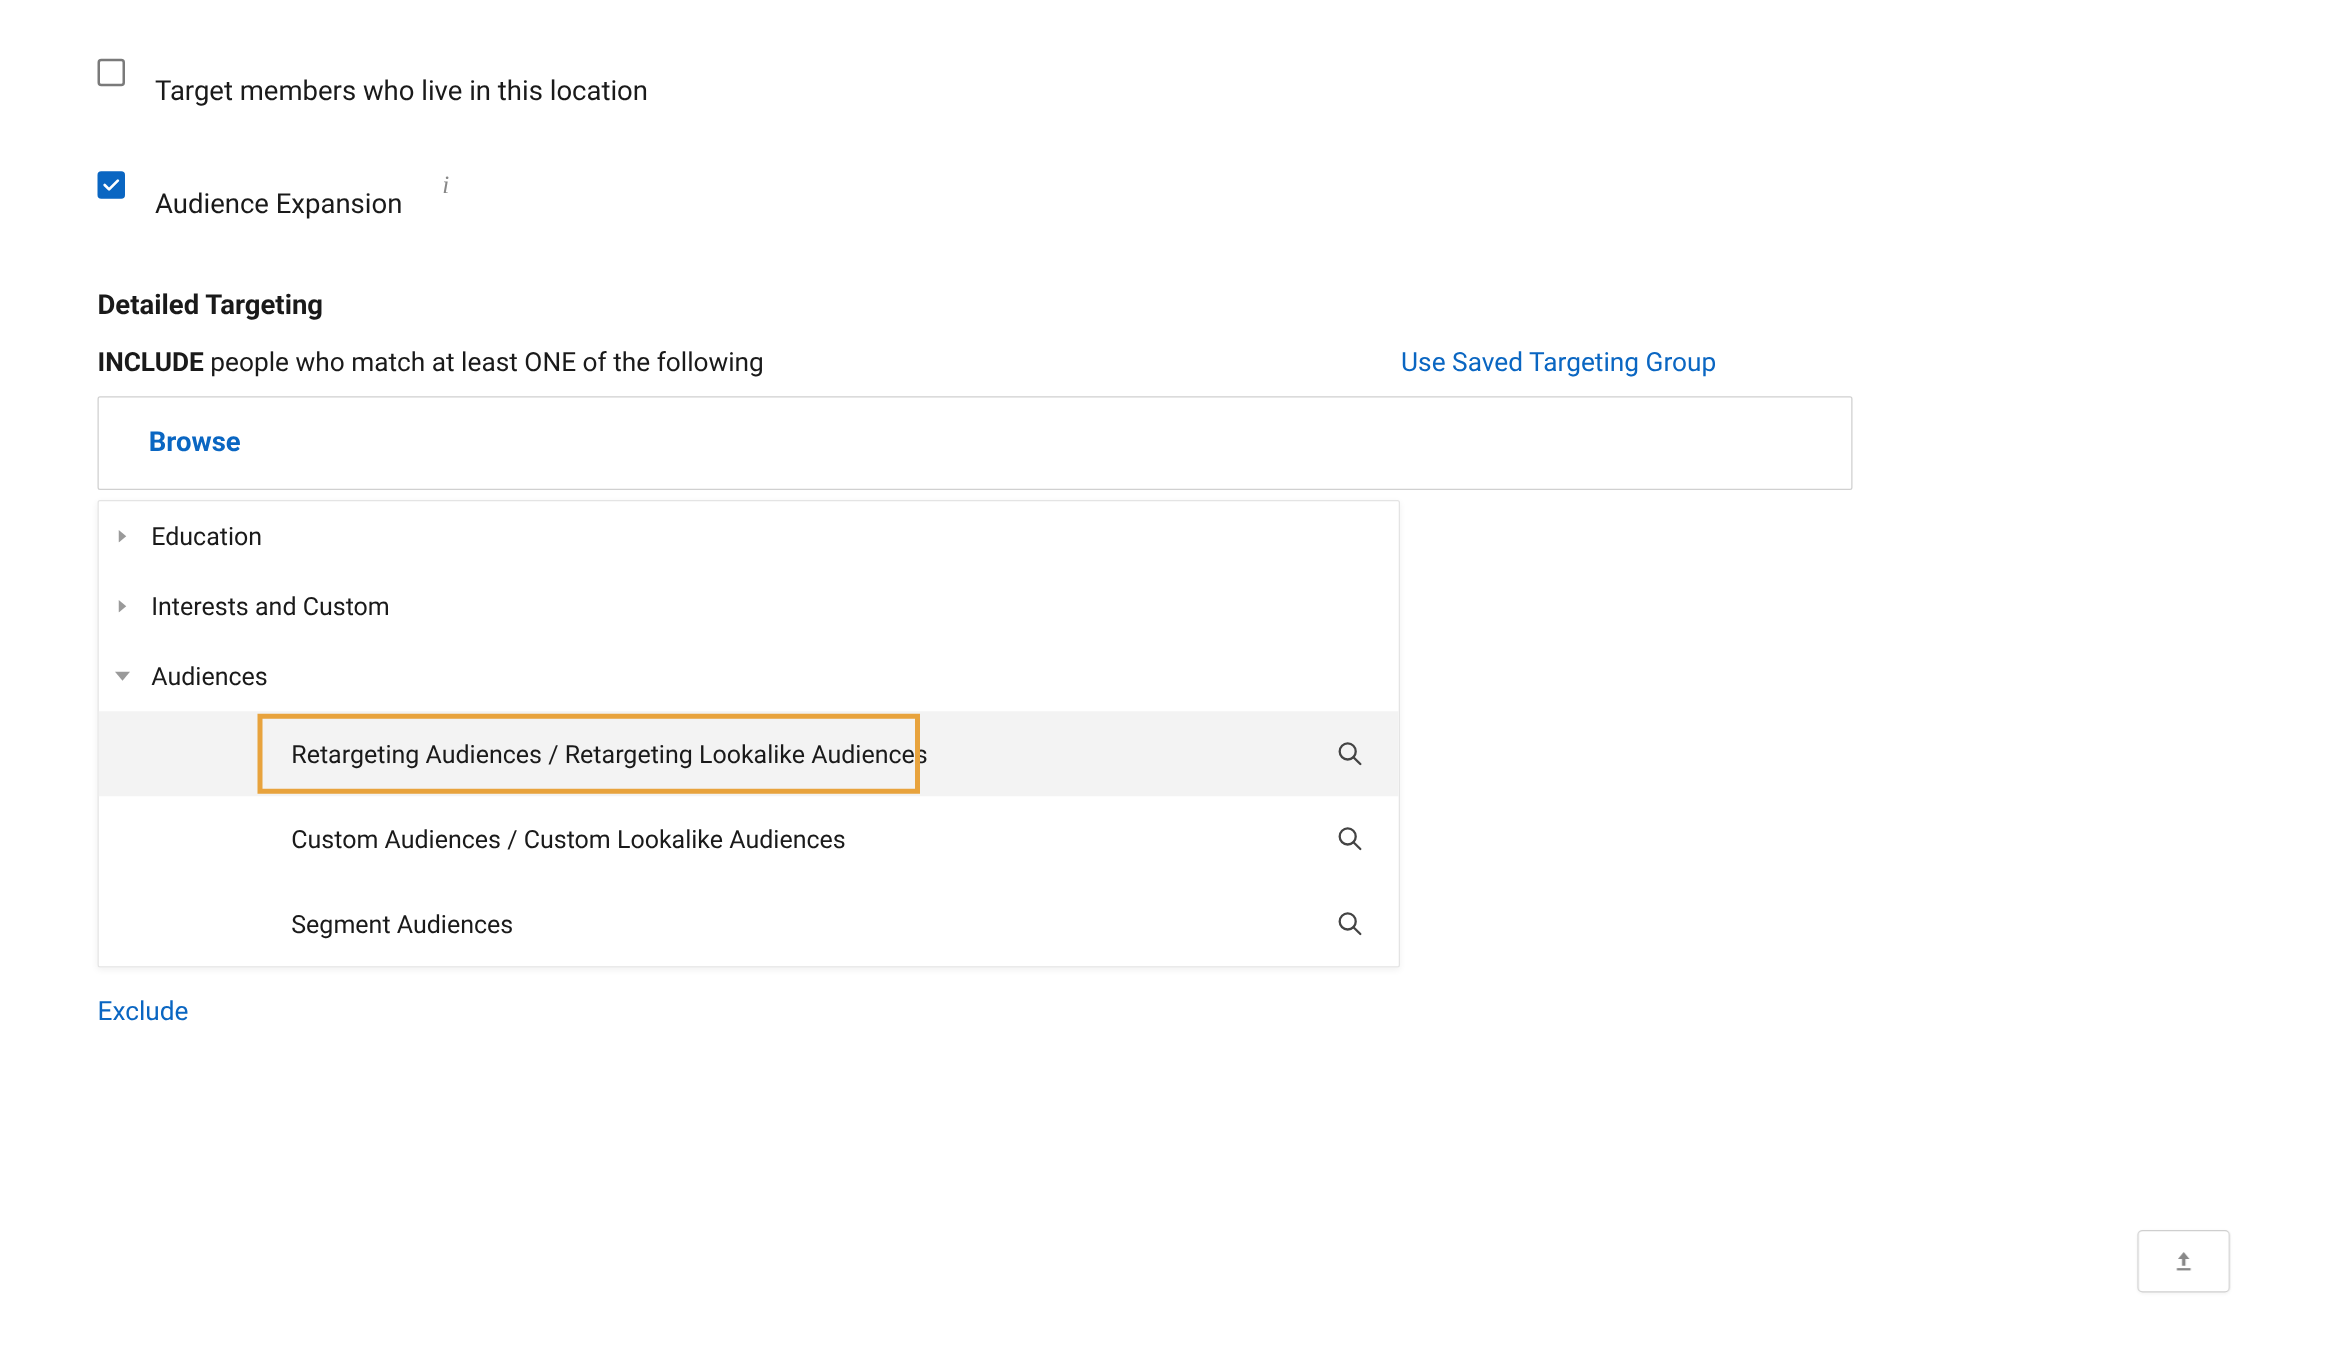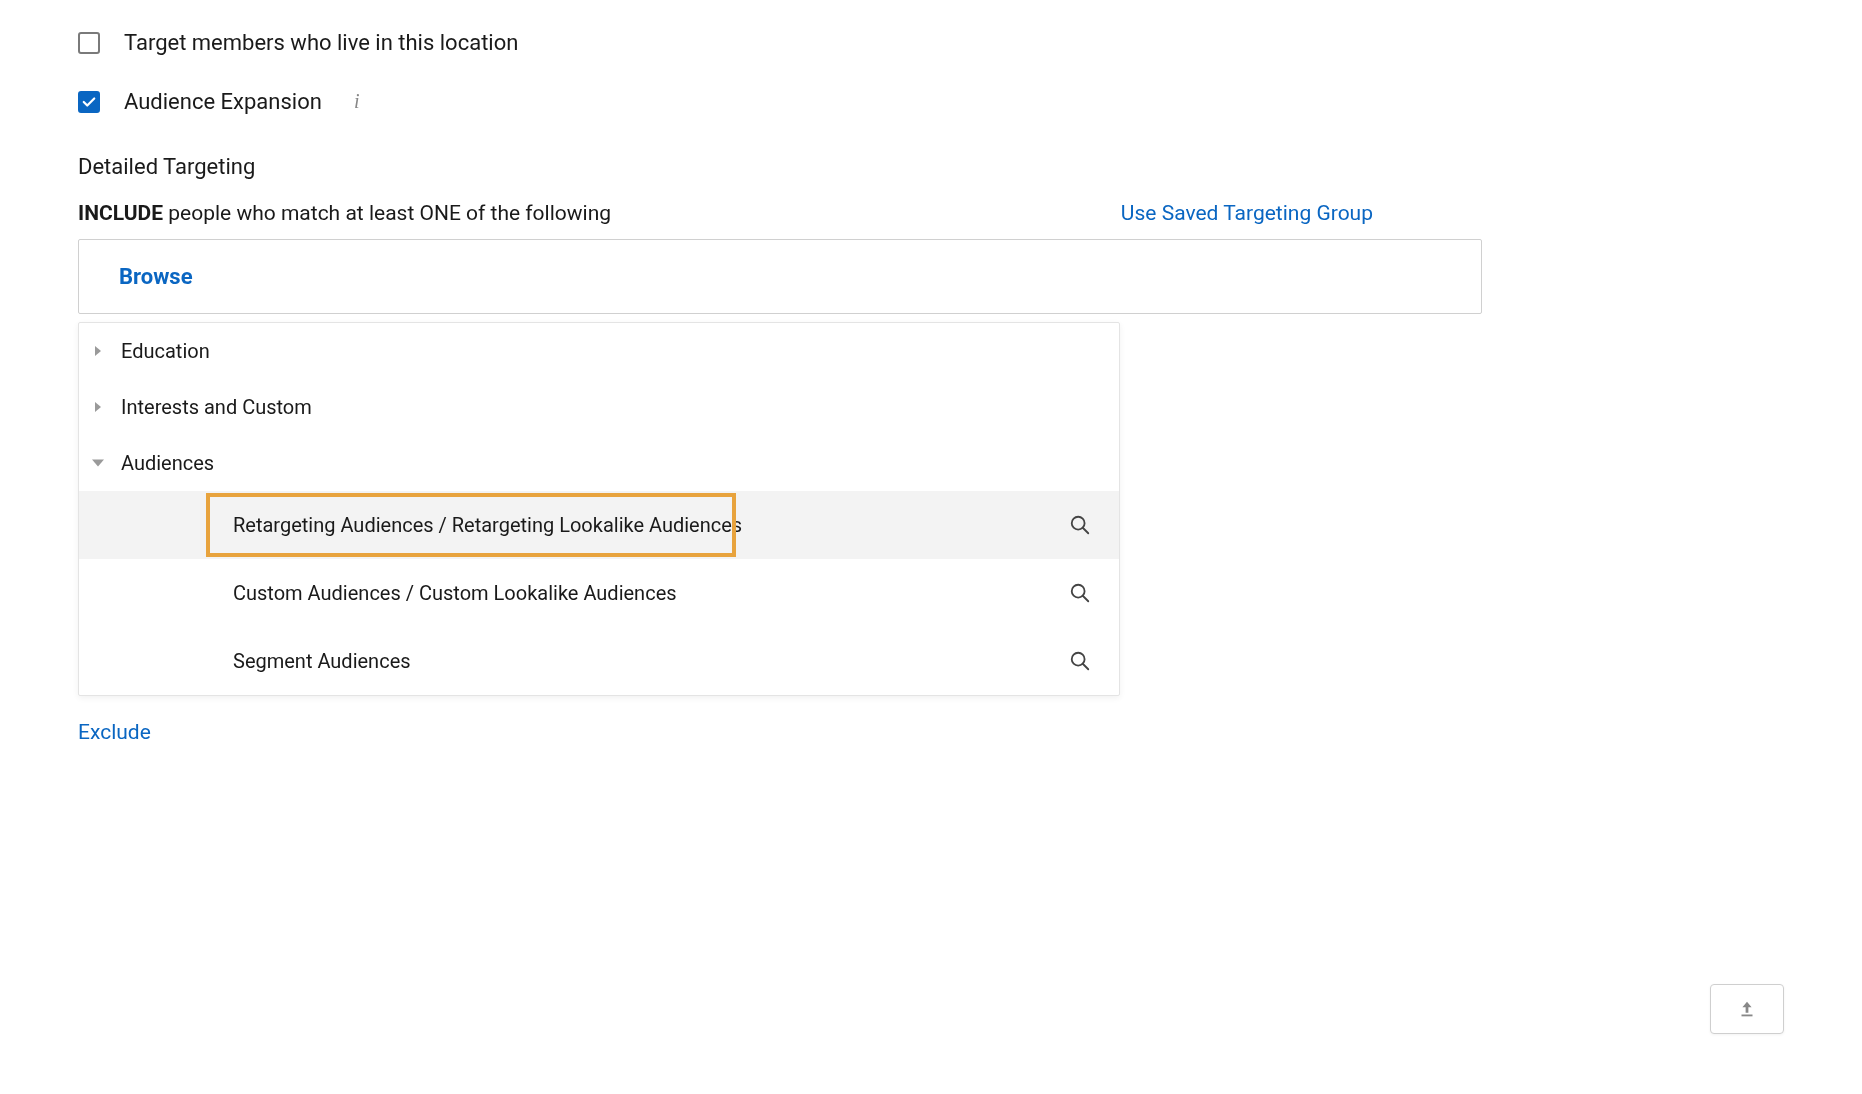--- a/index.html
+++ b/index.html
@@ -39,35 +39,36 @@
       display: block;
     }
     .checkbox svg {
       display: none;
       width: 14px;
       height: 14px;
     }
     .checkbox-label {
       font-size: 22px;
       color: #1a1a1a;
+      margin-top: 31px;
     }
     .info-icon {
       display: inline-flex;
       margin-left: 8px;
       font-style: italic;
       font-family: Georgia, serif;
       color: #888;
       font-size: 20px;
     }
     .section-heading {
       font-size: 22px;
       color: #1a1a1a;
-      margin-top: 40px;
+      margin-top: 56px;
       margin-bottom: 22px;
-      font-weight: 400;
+      font-weight: 700;
     }
     .include-row {
       display: flex;
       justify-content: space-between;
       align-items: center;
       margin-bottom: 14px;
     }
     .include-text {
       font-size: 21px;
       color: #1a1a1a;

